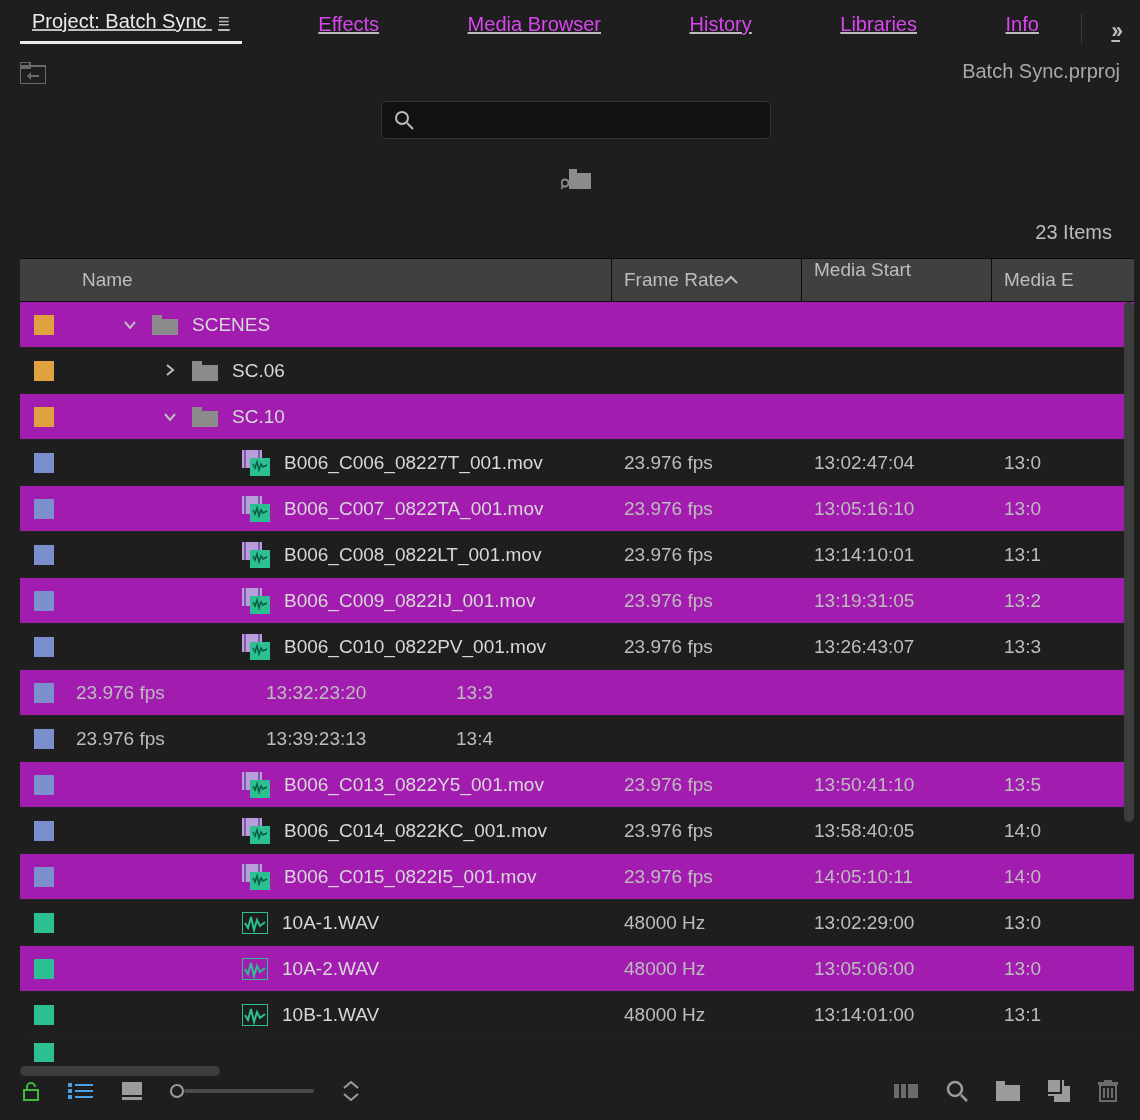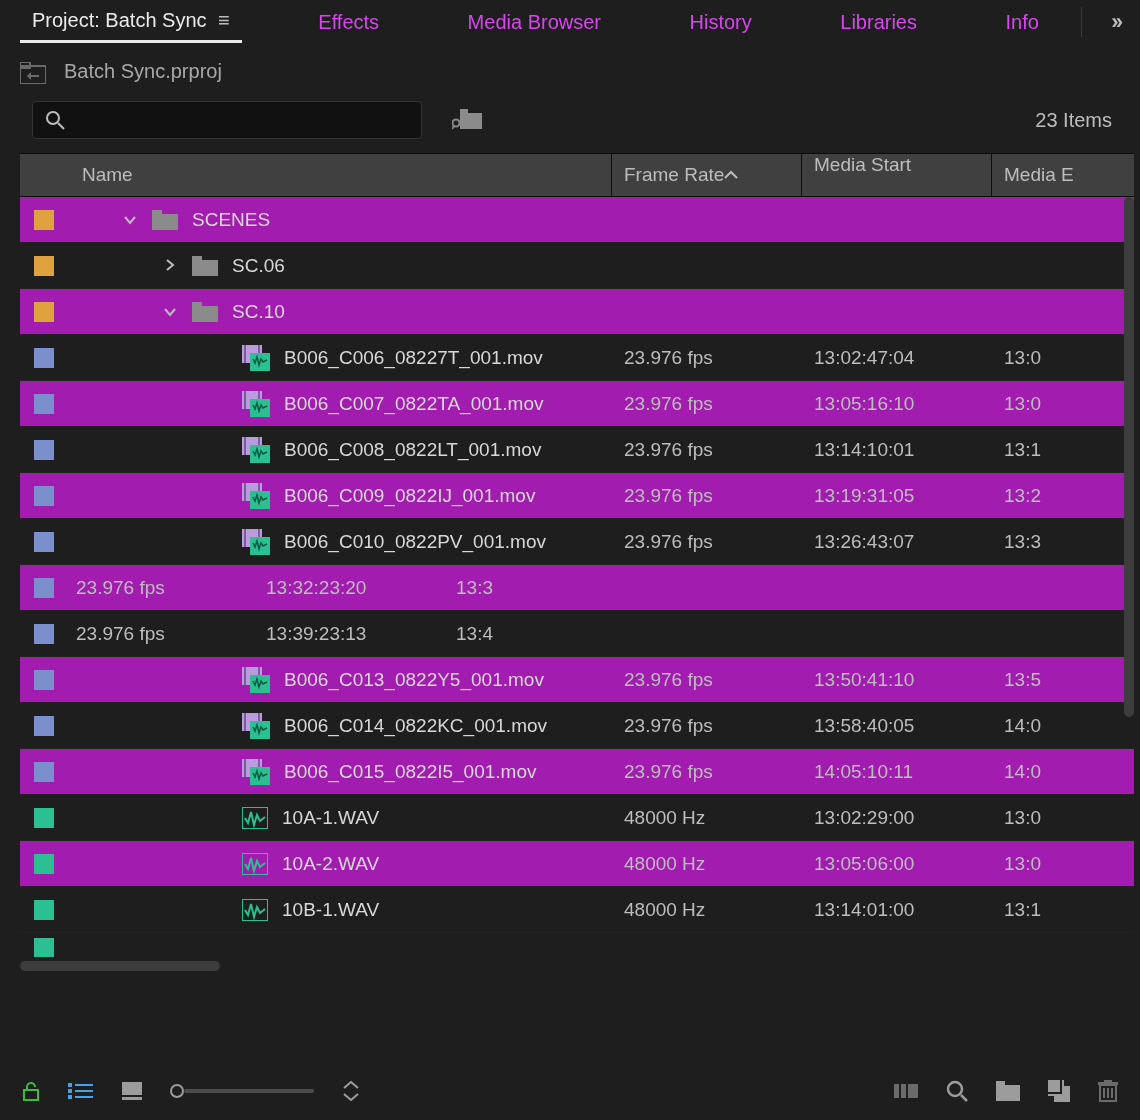--- a/index.html
+++ b/index.html
@@ -1,33 +1,33 @@
 <!DOCTYPE html>
 <html><head>
 <meta charset="utf-8">
 <style>
   * { margin:0; padding:0; box-sizing:border-box; font-family:"Segoe UI", Arial, sans-serif; }
   body { background:#1e1e1e; color:#bdbdbd; width:1140px; height:1120px; overflow:hidden; position:relative; }
   
   
-  .tabs { display:flex; align-items:center; height:44px; padding:0 20px; gap:24px; }
+  .tabs { display:flex; align-items:flex-end; height:44px; padding:0 20px; gap:24px;text-decoration:underline; }
   .tab { padding:8px 12px; font-size:20px; color:#d946ef; cursor:pointer; white-space:nowrap; }
   .tab.active { color:#ebebeb; border-bottom:3px solid #ebebeb; }
   .tab-menu-icon { margin-left:6px; color:#bcbcbc; }
   .tab-spacer { width:38px; }
   .tab-divider { width:1px; height:30px; background:#3c3c3c; margin:0 6px; }
   .overflow { font-size:22px; color:#bdbdbd; margin-left:auto; cursor:pointer; letter-spacing:-3px; font-weight:bold;}
   
   
-  .proj-row { display:flex; align-items:center; padding:16px 20px 10px 20px; gap:20px; }
+  .proj-row { display:flex; align-items:center; padding:16px 20px 10px 20px; gap:8px;justify-content:space-between; }
   .proj-up-icon { width:24px; height:20px; }
   .proj-name { font-size:20px; color:#a8a8a8; }
   
   
-  .search-row { display:flex; align-items:center; padding:8px 20px 14px 32px; gap:30px; }
+  .search-row { display:flex; align-items:center; padding:8px 20px 14px 32px; gap:30px;flex-direction:column; }
   .search-field { display:flex; align-items:center; background:#111; border:1px solid #333; border-radius:4px; width:390px; height:38px; padding:0 12px; }
   .search-field svg { flex-shrink:0; }
   .search-field input { background:transparent; border:none; outline:none; color:#ccc; font-size:16px; width:100%; margin-left:10px; }
   .find-folder-icon { width:30px; height:22px; cursor:pointer; }
   .items-count { margin-left:auto; font-size:20px; color:#bdbdbd; padding-right:8px;}
   
   
   .table-wrap { margin:0 6px 0 20px; }
   .thead { display:flex; background:#404040; height:44px; align-items:center; border-top:1px solid #0d0d0d; border-bottom:1px solid #0d0d0d; font-size:19px; color:#bdbdbd; user-select:none;}
   .col-label { width:52px; }

